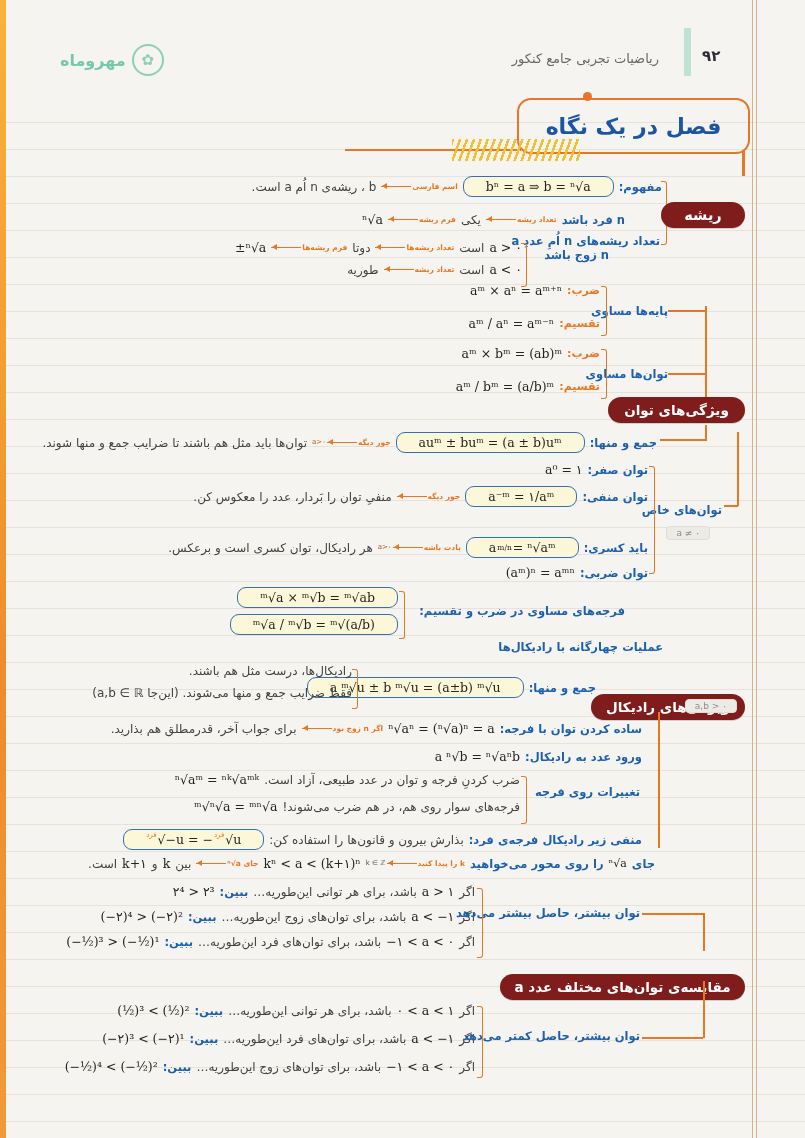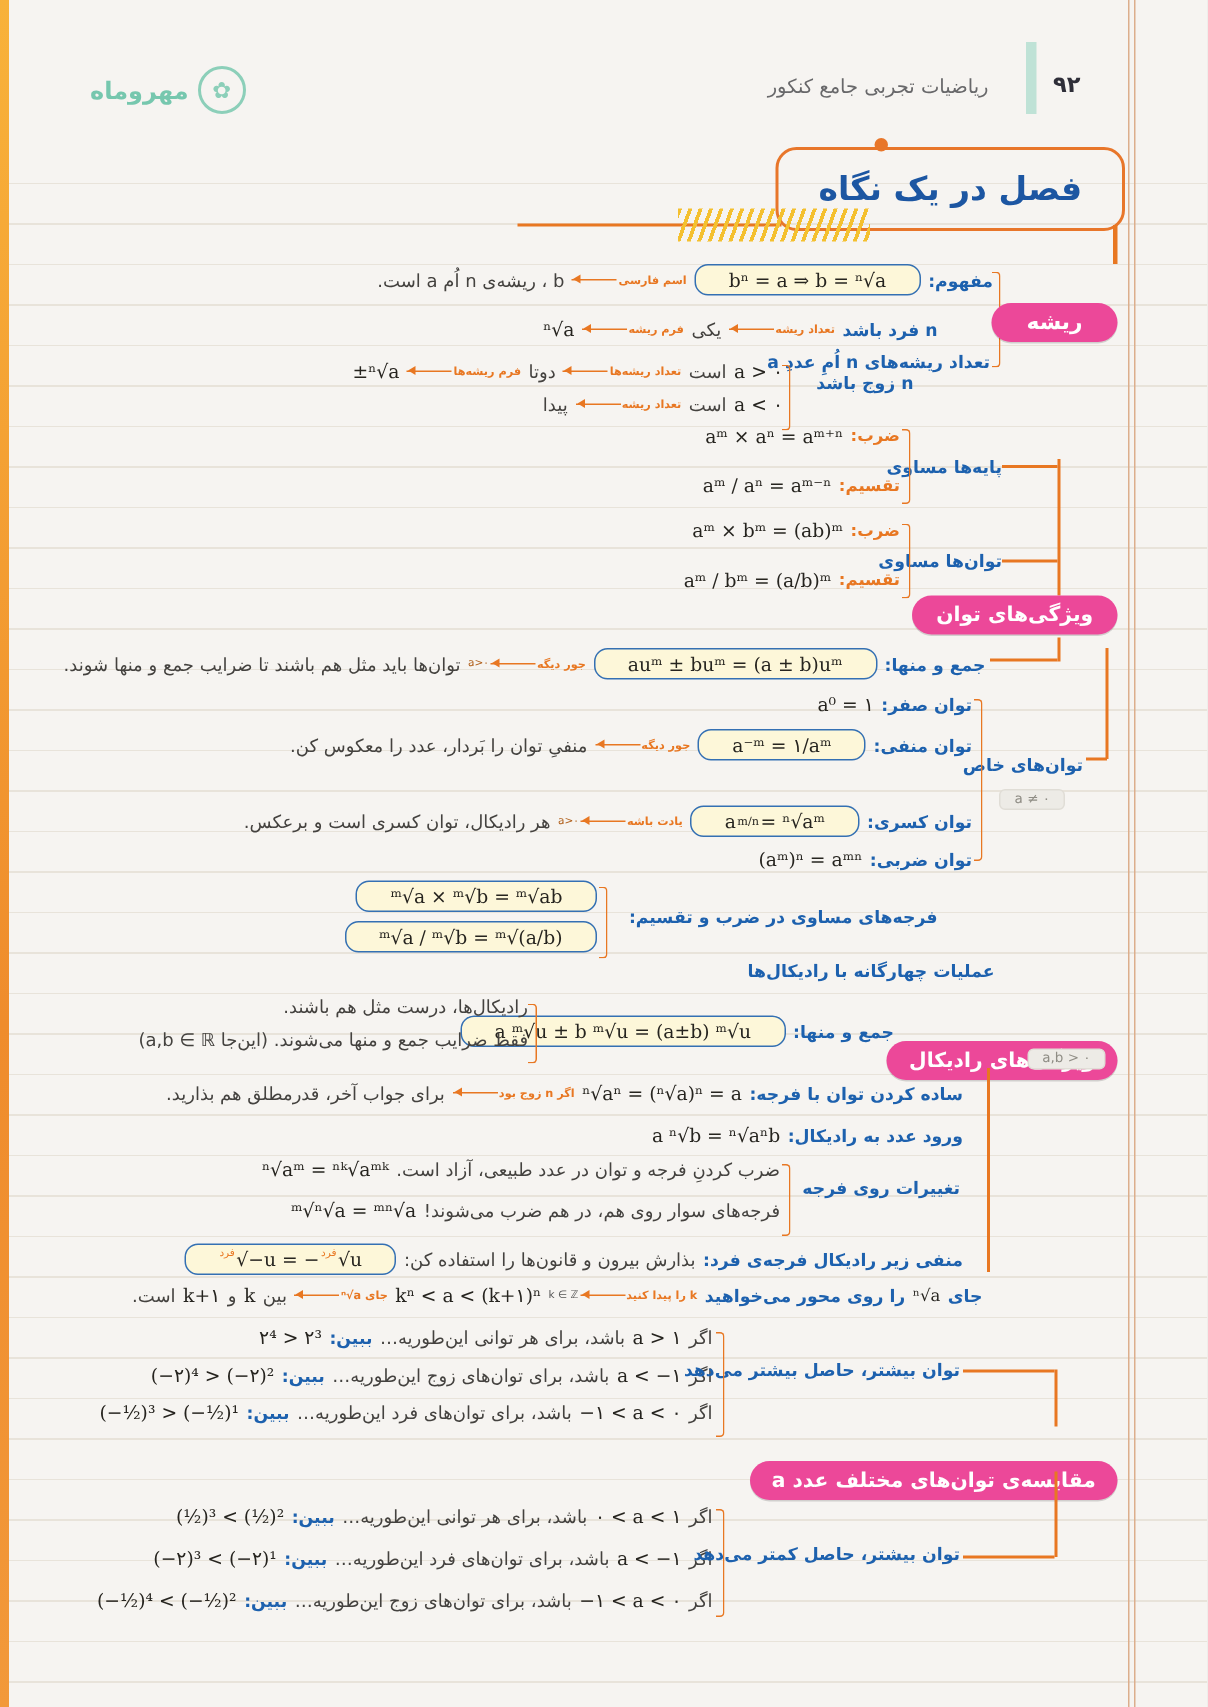--- a/index.html
+++ b/index.html
@@ -12,21 +12,21 @@
   .margin-line{position:absolute;top:0;height:100%;width:1px;background:#dcae8c;}
 
   .row{position:absolute;display:flex;align-items:center;gap:5px;white-space:nowrap;}
   .blab{color:#1d61ae;font-weight:bold;font-size:11.5px;}
   .olab{color:#e87722;font-weight:bold;font-size:11px;}
   .txt{color:#44423f;font-size:12px;}
   .math{font-family:"DejaVu Serif","DejaVu Sans",serif;font-size:12.5px;color:#26241f;
         direction:ltr;unicode-bidi:isolate;}
   .fbox{background:#fdf7d9;border:1.4px solid #3470b3;border-radius:9px;padding:0 22px;line-height:1.55;
         direction:ltr;unicode-bidi:isolate;display:inline-flex;align-items:center;gap:1px;}
-  .pill{position:absolute;background:#ec4899;color:#fff;font-weight:bold;font-size:13.5px;
+  .pill{position:absolute;background:#7f1d1d;color:#fff;font-weight:bold;font-size:13.5px;
         padding:5px 6px;border-radius:17px;text-align:center;box-shadow:0 1px 0 rgba(0,0,0,.15);}
   .tagarr{display:flex;flex-direction:row;align-items:center;line-height:1;gap:1px;}
   .tiny{color:#e87722;font-size:7.5px;font-weight:bold;}
   .tiny2{color:#b05f1a;font-size:7px;direction:ltr;unicode-bidi:isolate;}
   .tiny2.dark{color:#555;}
   .arrline{width:30px;height:0;border-top:1.3px solid #e87722;position:relative;}
   .arrline:before{content:"";position:absolute;left:-2px;top:-4px;border:3.5px solid transparent;
                   border-right:5px solid #e87722;}
   .brk{position:absolute;width:5px;border:1.6px solid #e87722;border-left:none;
        border-radius:0 3px 3px 0;}
@@ -123,21 +123,21 @@
   </div>
   <div class="brk" style="right:278px;top:243px;height:42px;"></div>
 
   <div class="row" style="top:262px;right:283px;">
     <span class="math">a &lt; ۰</span>
     <span class="txt">است</span>
     <span class="tagarr">
       <span class="tiny">تعداد ریشه</span>
       <span class="arrline"></span>
     </span>
-    <span class="txt">پیدا</span>
+    <span class="txt">طوریه</span>
   </div>
 
   <div class="row" style="top:283px;right:205px;">
     <span class="olab">ضرب:</span>
     <span class="math">aᵐ × aⁿ = aᵐ⁺ⁿ</span>
   </div>
   <div class="row" style="top:304px;right:137px;">
     <span class="blab">پایه‌ها مساوی</span>
   </div>
   <div class="row" style="top:316px;right:205px;">
@@ -190,21 +190,21 @@
       <span class="tiny">جور دیگه</span>
       <span class="arrline"></span>
     </span>
     <span class="txt">منفیِ توان را بَردار، عدد را معکوس کن.</span>
   </div>
   <div class="row" style="top:503px;right:83px;">
     <span class="blab">توان‌های خاص</span>
   </div>
   <div class="note" style="top:526px;right:95px;">a ≠ ۰</div>
   <div class="row" style="top:537px;right:157px;">
-    <span class="blab">توان کسری:</span>
+    <span class="blab">باید کسری:</span>
     <span class="fbox math">
       <span>a</span>
         <sup>m/n</sup>
       <span>= ⁿ√aᵐ</span>
     </span>
     <span class="tagarr">
       <span class="tiny">یادت باشه</span>
       <span class="arrline"></span>
       <span class="tiny2">a&gt;۰</span>
     </span>

